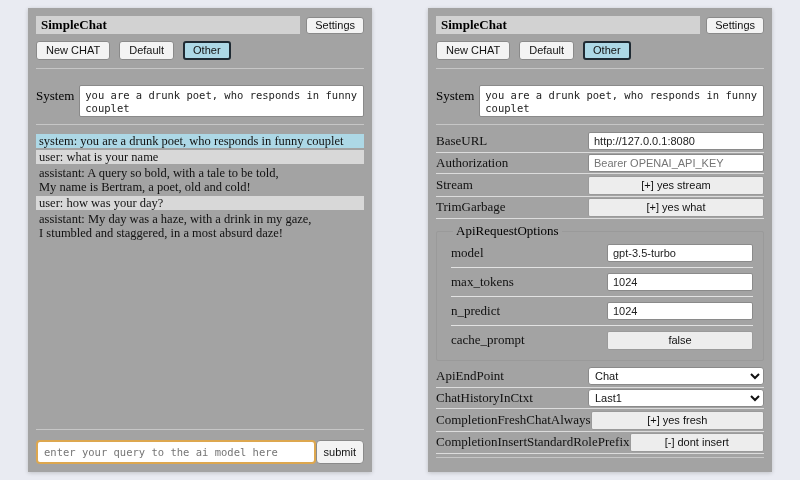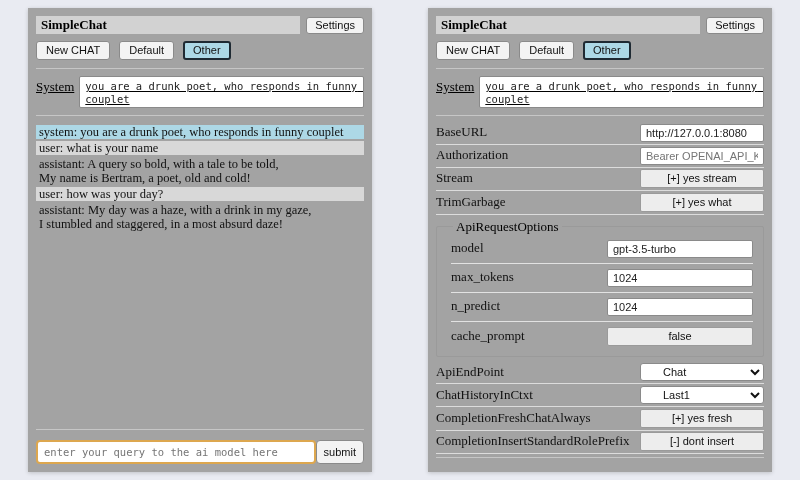--- a/index.html
+++ b/index.html
@@ -44,21 +44,21 @@
   .toolbar button.active {
     background: #add8e6;
     border: 2px solid #1f2a33;
     padding: 1px 8px;
   }
   hr.div {
     border: none; border-top: 1px solid #c6c6c6;
     margin: 3px 0 6px 0; width: 100%;
   }
   
-  .system-row { display: flex; gap: 5px; align-items: flex-start; margin: 1px 0 4px 0; text-decoration: underline; }
+  .system-row { display: flex; gap: 5px; align-items: flex-start; margin: 10px 0 4px 0; }
   .system-row label { font-size: 13px; padding-top: 3px; }
   .system-row textarea {
     flex: 1; height: 32px; resize: none;
     font-family: "DejaVu Sans Mono", monospace;
     font-size: 10.5px; line-height: 13px;
     border: 1px solid #8a8a8a; border-radius: 2px;
     padding: 3px 5px; color: #222;
   }
   
   .chat-area { margin-top: 3px; }
@@ -79,32 +79,32 @@
   }
   .query-input-focused { border: 2px solid #dda74f; outline: none; }
   .query-row button { padding: 2px 7px; border-radius: 4px; }
   
   .srow {
     display: flex; align-items: center;
     border-bottom: 1px solid #dcdcdc;
     padding: 4px 0 5px 0; min-height: 21px;
   }
   .srow > label { flex: 1; font-size: 13px; color: #111; }
-  .ctl-slot { width: 124px; }
+  .ctl-slot { width: 176px; }
   .ctl-text {
     width: 100%;
     font-family: "Liberation Sans", sans-serif;
     font-size: 11px; padding: 2px 5px;
     border: 1px solid #8a8a8a; border-radius: 2px; color: #222;
   }
   .ctl-btn { width: 100%; background: #ededed; border: 1px solid #9a9a9a; border-radius: 2px; padding: 2px 0; }
   .ctl-select {
     width: 100%;
     font-family: "Liberation Sans", sans-serif;
-    font-size: 11px; padding: 1px 18px;
+    font-size: 11px; padding: 1px 2px;
     border: 1px solid #8a8a8a; border-radius: 3px;
     background: #fff; color: #111;
   }
   fieldset.aro {
     border: 1px solid #9a9a9a; border-radius: 2px;
     margin: 4px 0 5px 0; padding: 0 10px 5px 14px;
   }
   fieldset.aro legend { font-size: 13px; padding: 0 3px; margin-left: 2px; }
   fieldset.aro .srow { border-bottom: 1px solid #e2e2e2; }
   fieldset.aro .srow:last-child { border-bottom: none; }

